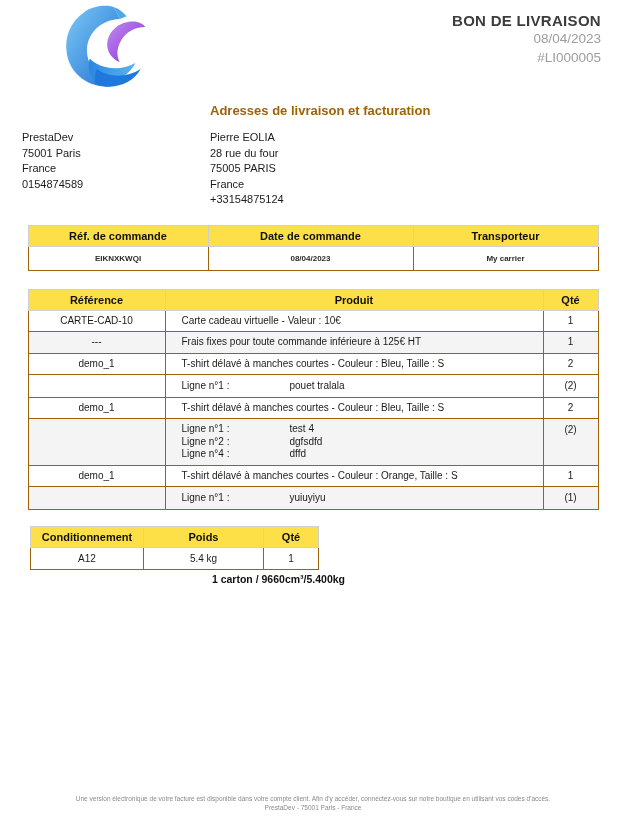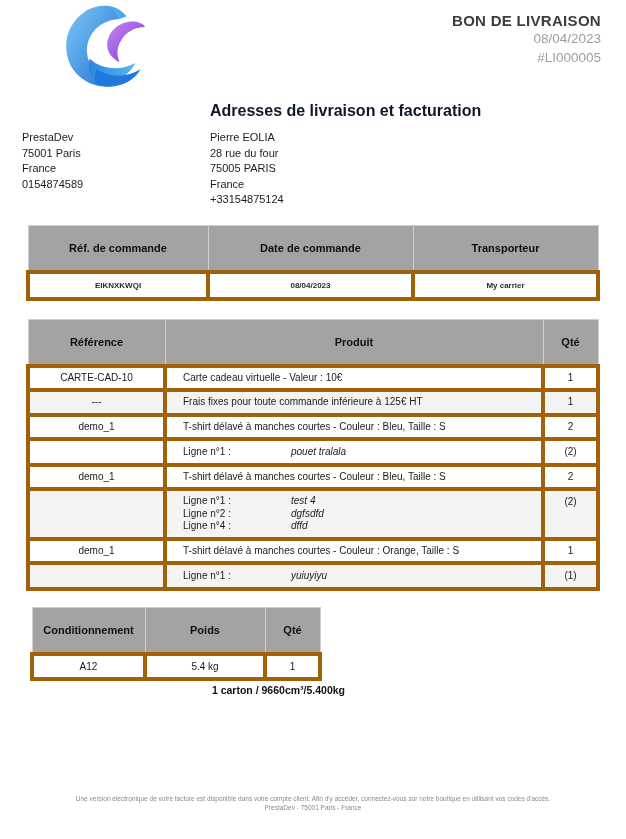--- a/index.html
+++ b/index.html
@@ -21,56 +21,56 @@
   .top { position: relative; height: 95px; }
   .logo { position: absolute; left: 53px; top: 4px; width: 98px; height: 88px; }
   .doc-head { position: absolute; right: 25px; top: 11px; text-align: right; }
   .doc-title { font-size: 15px; font-weight: bold; color: #3c3c3c; letter-spacing: .3px; line-height: 19px; }
   .doc-date, .doc-number { font-size: 13.5px; color: #9d9d9d; line-height: 18.5px; }
 
   
   .addresses { margin-top: 8px; display: flex; }
   .addr-col-left { width: 210px; padding-left: 22px; padding-top: 27px; }
   .addr-col-right { flex: 1; }
-  .addr-heading { font-size: 16px; font-weight: bold; color: #0f172a; margin-bottom: 12px; line-height: 15px; }
+  .addr-heading { font-size: 13px; font-weight: bold; color: #a16207; margin-bottom: 12px; line-height: 15px; }
   .addr-line { font-size: 11px; color: #1c1c1c; line-height: 15.5px; }
 
   
   table { border-collapse: collapse; table-layout: fixed; }
   th {
-    background: #a3a3a3;
+    background: #fde047;
     border: 1px solid #cfcfcf;
     font-size: 11px;
     font-weight: bold;
     color: #101010;
-    padding: 16px 2px;
+    padding: 4px 2px;
     text-align: center;
   }
-  td { border: 4px solid #a16207; color: #1a1a1a; }
+  td { border: 1px solid #a16207; color: #1a1a1a; }
 
   
   .order-info { width: 570px; margin: 17px auto 0; }
   .order-info td {
     font-size: 8px;
     font-weight: bold;
     text-align: center;
     padding: 7px 2px;
     color: #2b2b2b;
   }
 
   
   .products { width: 570px; margin: 18px auto 0; }
   .products td { font-size: 10px; padding: 4px 6px; vertical-align: middle; line-height: 12.5px; }
   .products td.ref { text-align: center; }
   .products td.prod { text-align: left; padding-left: 16px; }
   .products td.qty { text-align: center; }
   .products tr.shaded td { background: #f4f4f4; }
   .custo-line { display: flex; }
   .custo-label { width: 108px; flex: 0 0 108px; }
-  .custo-value { flex: 1; font-style: italic; }
+  .custo-value { flex: 1; }
   td.qty-top { vertical-align: top; padding-top: 5px; }
 
   
   .pack-wrap { margin: 16px 0 0 30px; width: 315px; }
   .packaging { width: 288px; }
   .packaging td { font-size: 10px; text-align: center; padding: 5px 18px; }
   .pack-total { width: 315px; text-align: right; font-size: 10.5px; font-weight: bold; color: #111; margin-top: 3px; }
 
   
   .footer {

